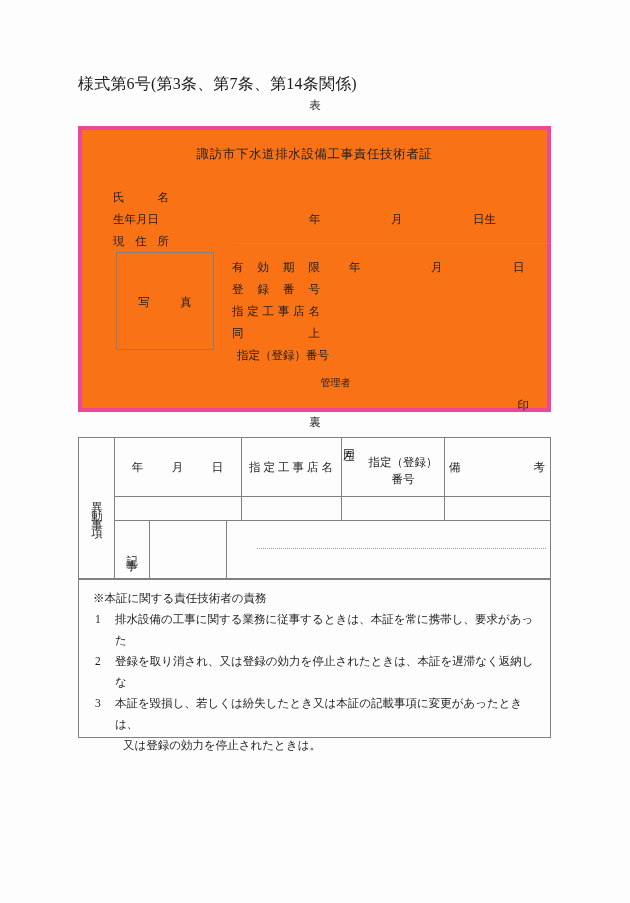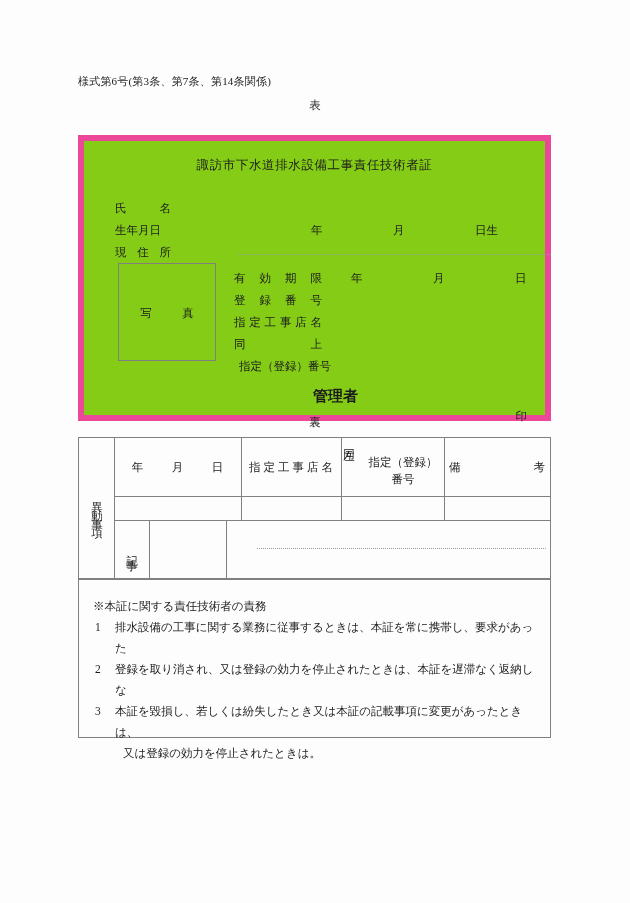--- a/index.html
+++ b/index.html
@@ -18,21 +18,21 @@
     margin: 0 auto;
     overflow: hidden;
     color: #1c1c1c;
   }
 
   
   #form-code {
     position: absolute;
     left: 78px;
     top: 74px;
-    font-size: 11px;
+    font-size: 16px;
     letter-spacing: 0.2px;
     white-space: nowrap;
   }
   #front-marker {
     position: absolute;
     left: 0;
     top: 98px;
     width: 630px;
     text-align: center;
     font-size: 11.5px;
@@ -43,26 +43,26 @@
     top: 415px;
     width: 630px;
     text-align: center;
     font-size: 11.5px;
   }
 
   
   #front-card {
     position: absolute;
     left: 78px;
-    top: 135px;
+    top: 126px;
     width: 473px;
     height: 286px;
-    border: 6px solid #ec4899;
-    box-sizing: border-box;
-    background: #84cc16;
+    border: 4px solid #ec4899;
+    box-sizing: border-box;
+    background: #f97316;
   }
   #card-title {
     position: absolute;
     left: 0;
     top: 16px;
     width: 100%;
     text-align: center;
     font-size: 12.5px;
     letter-spacing: 0.6px;
   }
@@ -148,22 +148,21 @@
   #expiry-fields .dy { width: 36px; }
 
   #admin-label {
     position: absolute;
     left: 0;
     top: 246px;
     width: 100%;
     text-align: center;
     padding-left: 42px;
     box-sizing: border-box;
-    font-size: 15px;
-    font-weight: bold;
+    font-size: 10px;
   }
   #seal-label {
     position: absolute;
     right: 18px;
     top: 268px;
     font-size: 11.5px;
   }
 
   
   #back-table {
@@ -309,21 +308,20 @@
     height: 159px;
     border: 1px solid #808080;
     box-sizing: border-box;
     background: #fdfdfd;
     padding: 8px 14px 0 14px;
   }
   #notes-heading {
     font-size: 11.5px;
     line-height: 20px;
     margin-bottom: 1px;
-    margin-top: 8px;
   }
   .note-item {
     display: flex;
     font-size: 11.5px;
     line-height: 21px;
     margin-bottom: 0;
   }
   .note-num {
     width: 22px;
     flex: none;

